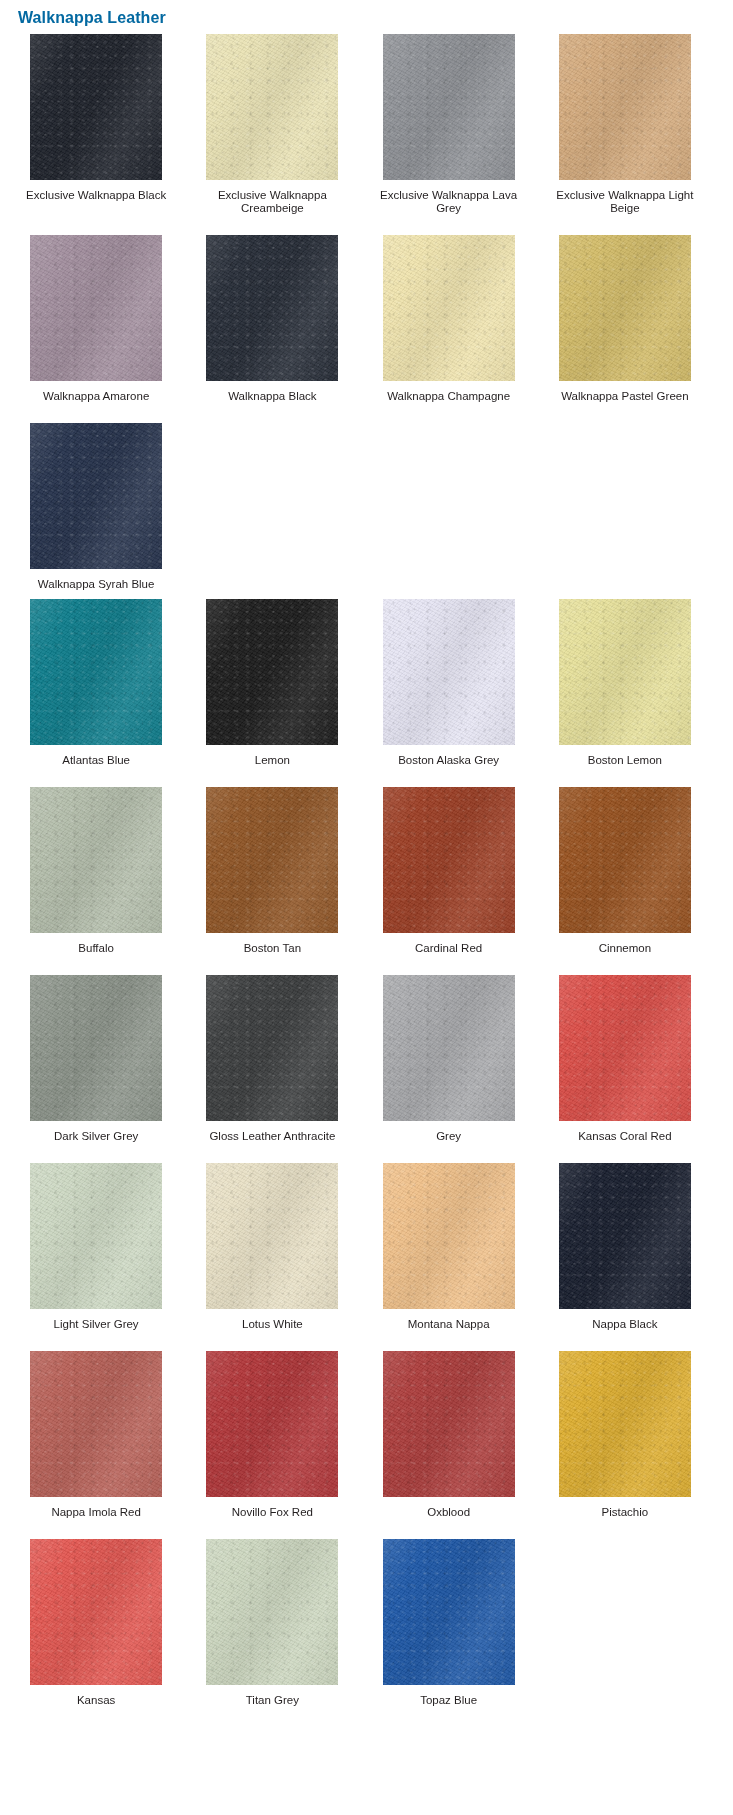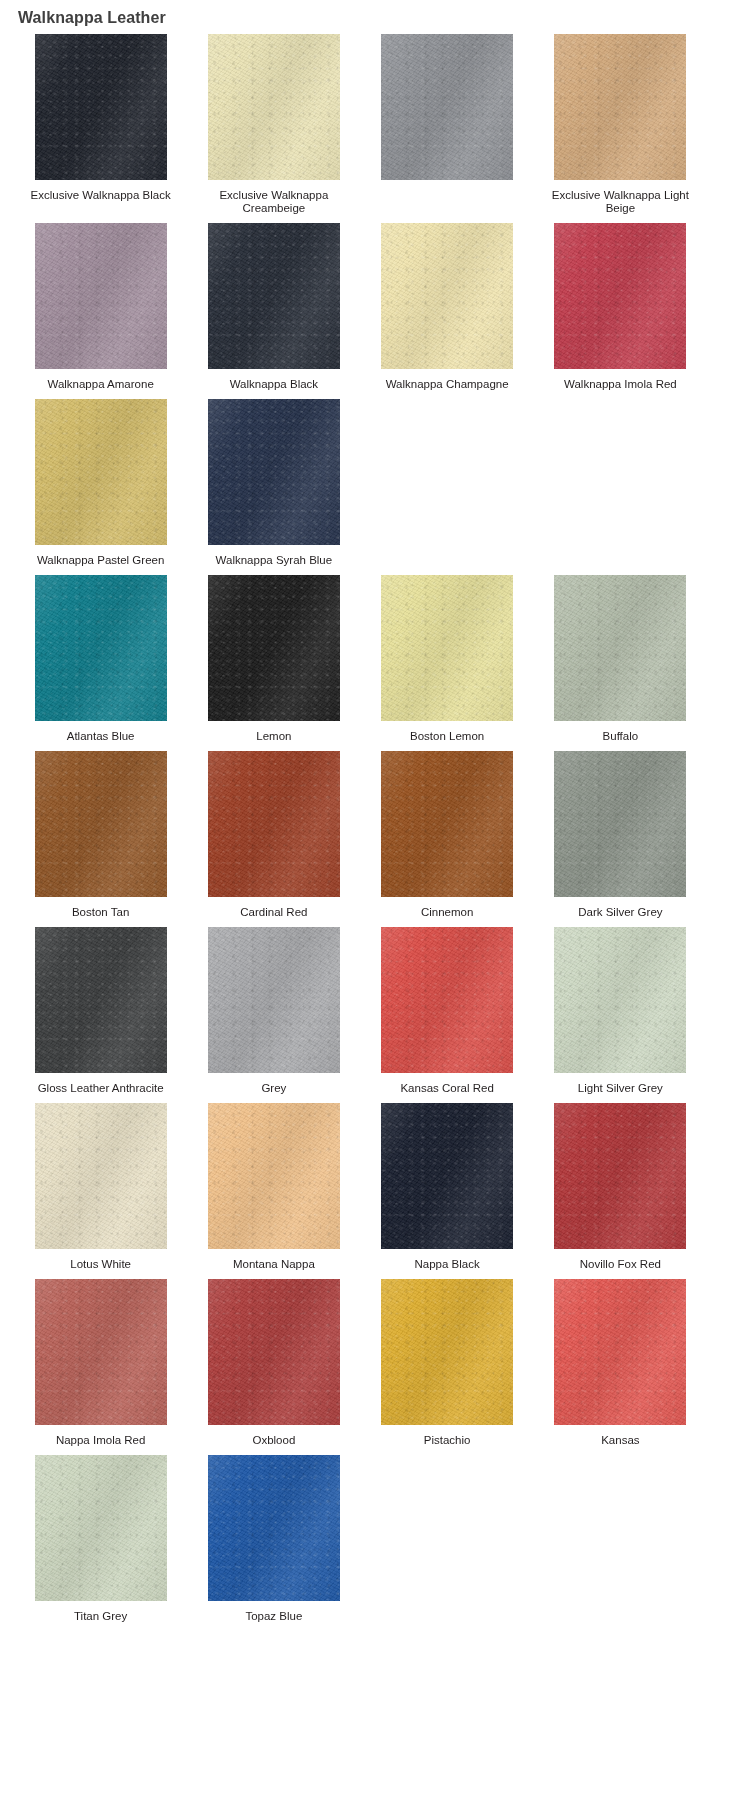--- a/index.html
+++ b/index.html
@@ -18,37 +18,38 @@
   }
 
   .page {
     width: 733px;
     padding: 0;
   }
 
   .section-heading {
     font-size: 16px;
     font-weight: bold;
-    color: #404040;
+    color: #0369a1;
     padding: 8px 0 6px 18px;
     letter-spacing: 0.1px;
     line-height: 20px;
     text-shadow: 0 0 0 rgba(0,0,0,0);
   }
   .section-heading.second {
     padding-top: 6px;
     padding-bottom: 5px;
   }
 
   .grid {
     display: grid;
     grid-template-columns: repeat(4, 1fr);
     column-gap: 0px;
     row-gap: 0px;
     padding: 0 26px 0 14px;
+    gap: 12px;
   }
 
   .swatch-cell {
     display: flex;
     flex-direction: column;
     align-items: center;
     padding: 0 6px;
   }
 
   .swatch {
@@ -105,61 +106,62 @@
       <div class="swatch-cell">
         <div class="swatch" style="background-color: rgb(28, 32, 41);"></div>
         <div class="swatch-label">Exclusive Walknappa Black</div>
       </div>
       <div class="swatch-cell">
         <div class="swatch" style="background-color: rgb(233, 226, 180);"></div>
         <div class="swatch-label">Exclusive Walknappa Creambeige</div>
       </div>
       <div class="swatch-cell">
         <div class="swatch" style="background-color: rgb(141, 144, 149);"></div>
+        <div class="swatch-label">Exclusive Walknappa Lava Grey</div>
       </div>
       <div class="swatch-cell">
         <div class="swatch" style="background-color: rgb(211, 169, 123);"></div>
         <div class="swatch-label">Exclusive Walknappa Light Beige</div>
       </div>
       <div class="swatch-cell">
         <div class="swatch" style="background-color: rgb(160, 140, 156);"></div>
         <div class="swatch-label">Walknappa Amarone</div>
       </div>
       <div class="swatch-cell">
         <div class="swatch" style="background-color: rgb(36, 42, 53);"></div>
         <div class="swatch-label">Walknappa Black</div>
       </div>
       <div class="swatch-cell">
         <div class="swatch" style="background-color: rgb(239, 227, 173);"></div>
         <div class="swatch-label">Walknappa Champagne</div>
       </div>
       <div class="swatch-cell">
-        <div class="swatch" style="background-color: rgb(192, 58, 75);"></div>
-        <div class="swatch-label">Walknappa Imola Red</div>
-      </div>
-      <div class="swatch-cell">
         <div class="swatch" style="background-color: rgb(210, 187, 103);"></div>
         <div class="swatch-label">Walknappa Pastel Green</div>
       </div>
       <div class="swatch-cell">
         <div class="swatch" style="background-color: rgb(35, 48, 74);"></div>
         <div class="swatch-label">Walknappa Syrah Blue</div>
       </div>
     </div>
 
   <div class="grid" id="grid-1">
       <div class="swatch-cell">
         <div class="swatch" style="background-color: rgb(11, 123, 138);"></div>
         <div class="swatch-label">Atlantas Blue</div>
       </div>
       <div class="swatch-cell">
         <div class="swatch" style="background-color: rgb(26, 26, 26);"></div>
         <div class="swatch-label">Lemon</div>
       </div>
       <div class="swatch-cell">
+        <div class="swatch" style="background-color: rgb(230, 229, 244);"></div>
+        <div class="swatch-label">Boston Alaska Grey</div>
+      </div>
+      <div class="swatch-cell">
         <div class="swatch" style="background-color: rgb(230, 224, 154);"></div>
         <div class="swatch-label">Boston Lemon</div>
       </div>
       <div class="swatch-cell">
         <div class="swatch" style="background-color: rgb(179, 189, 170);"></div>
         <div class="swatch-label">Buffalo</div>
       </div>
       <div class="swatch-cell">
         <div class="swatch" style="background-color: rgb(143, 84, 36);"></div>
         <div class="swatch-label">Boston Tan</div>
@@ -198,28 +200,28 @@
       </div>
       <div class="swatch-cell">
         <div class="swatch" style="background-color: rgb(240, 192, 137);"></div>
         <div class="swatch-label">Montana Nappa</div>
       </div>
       <div class="swatch-cell">
         <div class="swatch" style="background-color: rgb(22, 28, 44);"></div>
         <div class="swatch-label">Nappa Black</div>
       </div>
       <div class="swatch-cell">
+        <div class="swatch" style="background-color: rgb(183, 95, 86);"></div>
+        <div class="swatch-label">Nappa Imola Red</div>
+      </div>
+      <div class="swatch-cell">
         <div class="swatch" style="background-color: rgb(176, 52, 55);"></div>
         <div class="swatch-label">Novillo Fox Red</div>
       </div>
       <div class="swatch-cell">
-        <div class="swatch" style="background-color: rgb(183, 95, 86);"></div>
-        <div class="swatch-label">Nappa Imola Red</div>
-      </div>
-      <div class="swatch-cell">
         <div class="swatch" style="background-color: rgb(171, 59, 58);"></div>
         <div class="swatch-label">Oxblood</div>
       </div>
       <div class="swatch-cell">
         <div class="swatch" style="background-color: rgb(221, 173, 46);"></div>
         <div class="swatch-label">Pistachio</div>
       </div>
       <div class="swatch-cell">
         <div class="swatch" style="background-color: rgb(226, 85, 79);"></div>
         <div class="swatch-label">Kansas</div>

